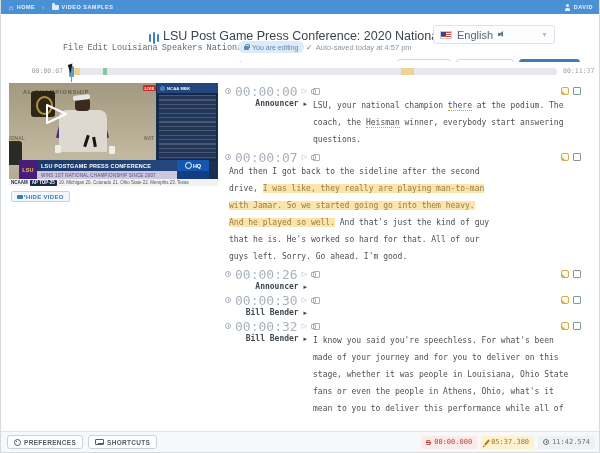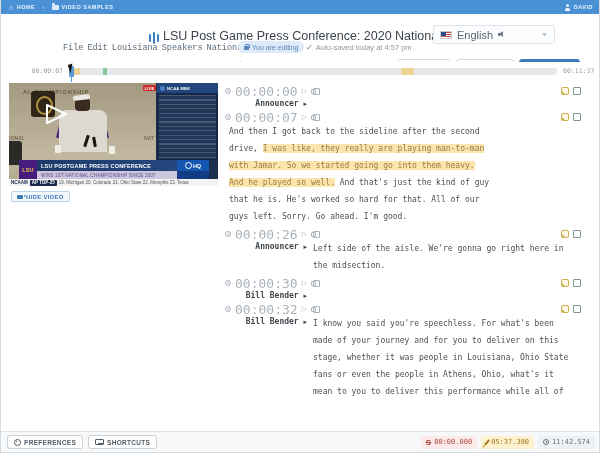--- a/index.html
+++ b/index.html
@@ -336,20 +336,21 @@
           <span class="ts">00:00:00</span>
           <span class="i-play-sm">▷</span>
           <span class="i-dup"></span>
           <span class="block-icons">
             <span class="i-note"></span>
             <span class="i-checkbox"></span>
           </span>
         </div>
         <div class="body-row">
           <div class="speaker">Announcer <span class="sp-arrow">▸</span></div>
+          <div class="ttext"><span>LSU, your national champion </span><span class="dotted">there</span><span> at the podium. The coach, the </span><span class="dotted">Heisman</span><span> winner, everybody start answering questions.</span></div>
         </div>
       </div>
       <div class="block">
         <div class="meta-row">
           <span class="i-clock"></span>
           <span class="ts">00:00:07</span>
           <span class="i-play-sm">▷</span>
           <span class="i-dup"></span>
           <span class="block-icons">
             <span class="i-note"></span>
@@ -366,21 +367,20 @@
           <span class="ts">00:00:26</span>
           <span class="i-play-sm">▷</span>
           <span class="i-dup"></span>
           <span class="block-icons">
             <span class="i-note"></span>
             <span class="i-checkbox"></span>
           </span>
         </div>
         <div class="body-row">
           <div class="speaker">Announcer <span class="sp-arrow">▸</span></div>
-          <div class="ttext"><span>Left side of the aisle. We're gonna go right here in the midsection.</span></div>
         </div>
       </div>
       <div class="block">
         <div class="meta-row">
           <span class="i-clock"></span>
           <span class="ts">00:00:30</span>
           <span class="i-play-sm">▷</span>
           <span class="i-dup"></span>
           <span class="block-icons">
             <span class="i-note"></span>

